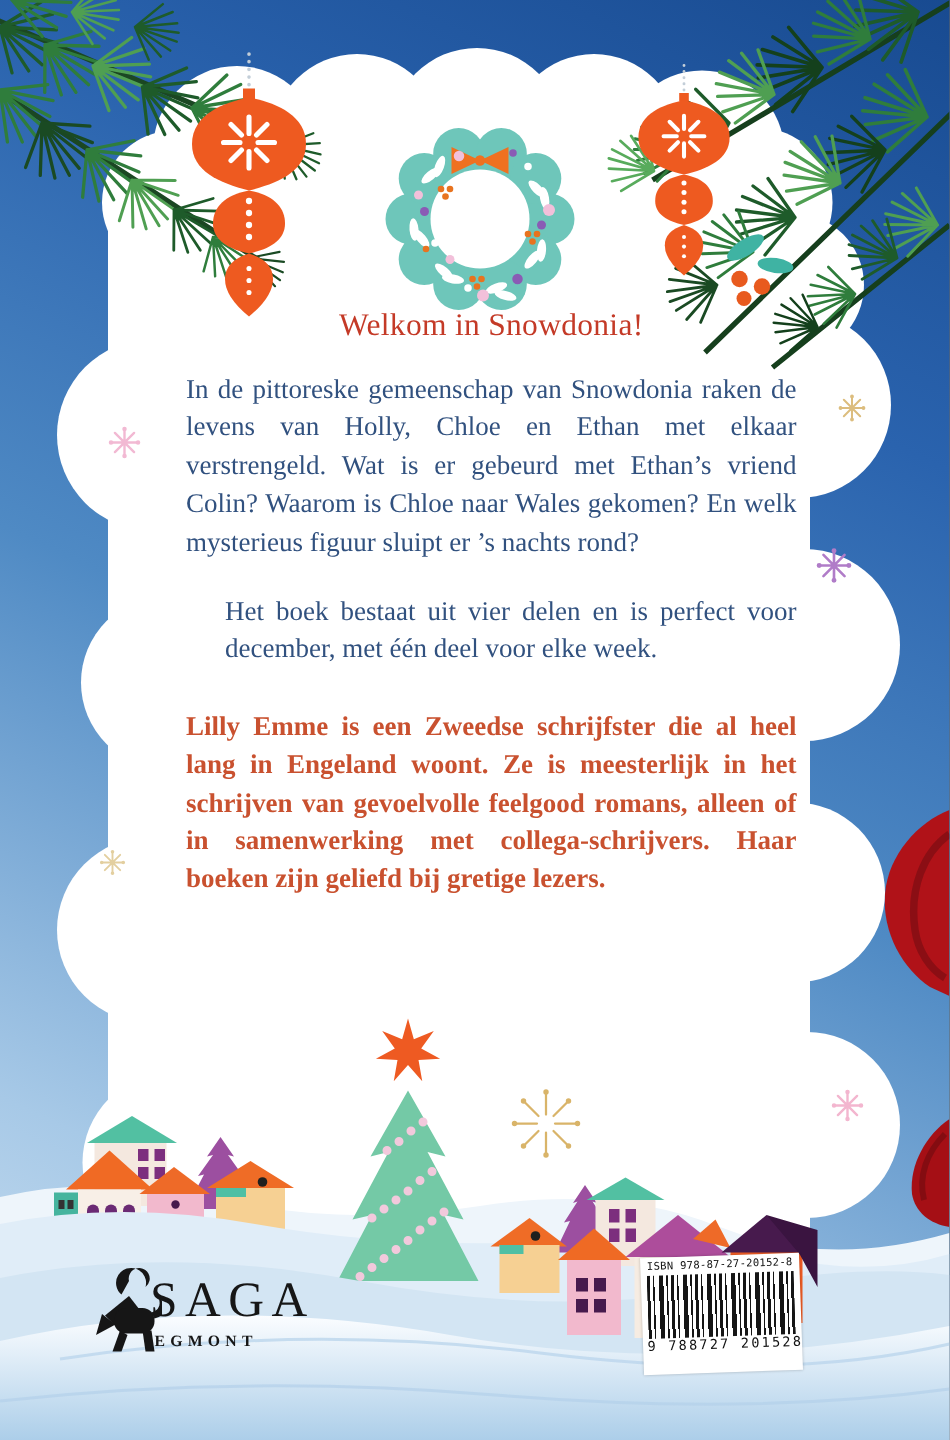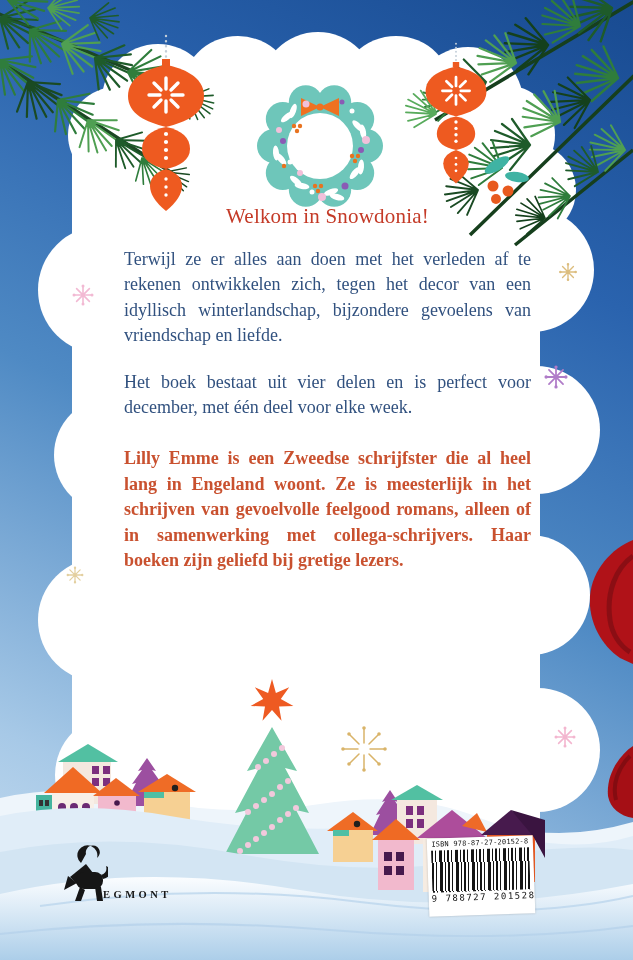--- a/index.html
+++ b/index.html
@@ -3,21 +3,21 @@
 <meta charset="utf-8">
 <style>
   html,body{margin:0;padding:0;background:#666;}
   .stage{position:relative;width:633px;height:960px;overflow:hidden;margin:0 auto;
     background:linear-gradient(205deg,#17498f 0%,#2a63ae 26%,#4f8ac4 52%,#a7c9e7 82%,#cfe2f2 100%);
     font-family:"Liberation Serif",serif;padding-left:35px;}
   .scene{position:absolute;left:0;top:0;width:633px;height:960px;}
   .text-block{position:absolute;left:124px;top:204px;width:407px;}
   .title{margin:0 0 18px 0;font-size:21px;font-weight:500;text-align:center;color:#c43a27;letter-spacing:.2px;}
   .body-p{margin:0;font-size:18px;line-height:25.4px;text-align:justify;color:#31517f;}
-  .body-p.gap{margin-top:21px;}
+  .body-p.gap{margin-top:21px;margin-left:26px;}
   .bio{margin:26px 0 0 0;font-size:18px;line-height:25.4px;text-align:justify;color:#c9512f;font-weight:bold;}
   .logo{position:absolute;left:56px;top:841px;width:160px;height:70px;color:#161616;}
   .logo .goat{position:absolute;left:0;top:2px;}
   .logo .word{position:absolute;left:44px;top:8px;font-size:33px;letter-spacing:5px;font-weight:500;color:#161616;}
   .logo .imprint{position:absolute;left:47px;top:48px;font-size:10.5px;letter-spacing:3.5px;font-weight:700;color:#161616;font-family:"Liberation Serif",serif;text-align:center;}
   .barcode{position:absolute;left:428px;top:837px;width:106px;height:78px;background:#fff;
     transform:rotate(-2deg);box-shadow:0 0 2px rgba(0,0,0,.25);padding:2px 3px;box-sizing:border-box;}
   .barcode .isbn{font-family:"DejaVu Sans Mono",monospace;font-size:7px;letter-spacing:.2px;color:#111;text-align:center;white-space:nowrap;}
   .barcode .bars{height:42px;margin:2px 1px 0 1px;
     background:repeating-linear-gradient(90deg,#151515 0 2px,#fff 2px 4px,#151515 4px 5px,#fff 5px 8px,#151515 8px 11px,#fff 11px 13px,#151515 13px 14px,#fff 14px 16px);}
@@ -287,37 +287,38 @@
       <rect x="503" y="852" width="16" height="14" fill="#fff"></rect>
     </g>
 
     <path d="M0,894 Q140,862 300,890 T633,884 V960 H0 Z" fill="url(#snowg)"></path>
     <path d="M40,906 Q200,882 360,902 T633,896" stroke="#bcd6ec" stroke-width="2" fill="none" opacity=".8"></path>
     <path d="M0,934 Q160,916 330,930 T633,926" stroke="#b3d0e9" stroke-width="2" fill="none" opacity=".7"></path>
   </svg>
 
   <main class="text-block">
     <h1 class="title">Welkom in Snowdonia!</h1>
-    <p class="body-p">Terwijl ze er alles aan doen met het verleden af te rekenen ontwikkelen zich, tegen het decor van een idyllisch winterlandschap, bijzondere gevoelens van vriendschap en liefde.</p>
+    <p class="body-p">In de pittoreske gemeenschap van Snowdonia raken de levens van Holly, Chloe en Ethan met elkaar verstrengeld. Wat is er gebeurd met Ethan’s vriend Colin? Waarom is Chloe naar Wales gekomen? En welk mysterieus figuur sluipt er ’s nachts rond?</p>
     <p class="body-p gap">Het boek bestaat uit vier delen en is perfect voor december, met één deel voor elke week.</p>
     <p class="bio">Lilly Emme is een Zweedse schrijfster die al heel lang in Engeland woont. Ze is meesterlijk in het schrijven van gevoelvolle feelgood romans, alleen of in samenwerking met collega-schrijvers. Haar boeken zijn geliefd bij gretige lezers.</p>
   </main>
 
   <div class="logo">
     <svg class="goat" width="52" height="62" viewBox="0 0 52 62">
       <g fill="#161616">
         <path d="M25,20 A10,10 0 1 1 41,15 A7,7 0 1 0 30,11"></path>
         <path d="M14,34 L30,21 L37,30 L21,41 Z"></path>
         <path d="M12,33 L21,40 L8,47 Z"></path>
         <rect x="20" y="29" width="27" height="17" rx="8"></rect>
         <path d="M24,44 l-5,14 h6 l4,-11 z"></path>
         <path d="M39,44 l2,14 h6 l-2,-14 z"></path>
         <path d="M45,32 q7,-2 5,-9 l4,2 q2,9 -7,11 z"></path>
       </g>
     </svg>
+    <div class="word">SAGA</div>
     <div class="imprint">EGMONT</div>
   </div>
 
   <div class="barcode">
     <div class="isbn">ISBN 978-87-27-20152-8</div>
     <div class="bars"></div>
     <div class="digits">9 788727 201528</div>
   </div>
 
 </div>

